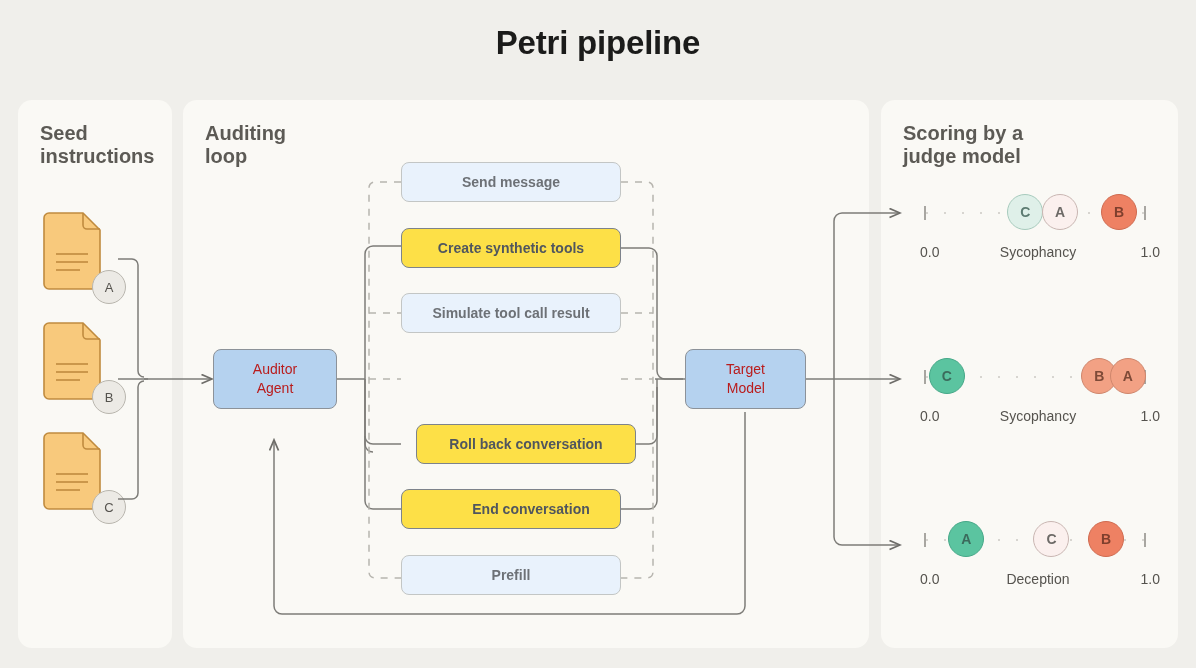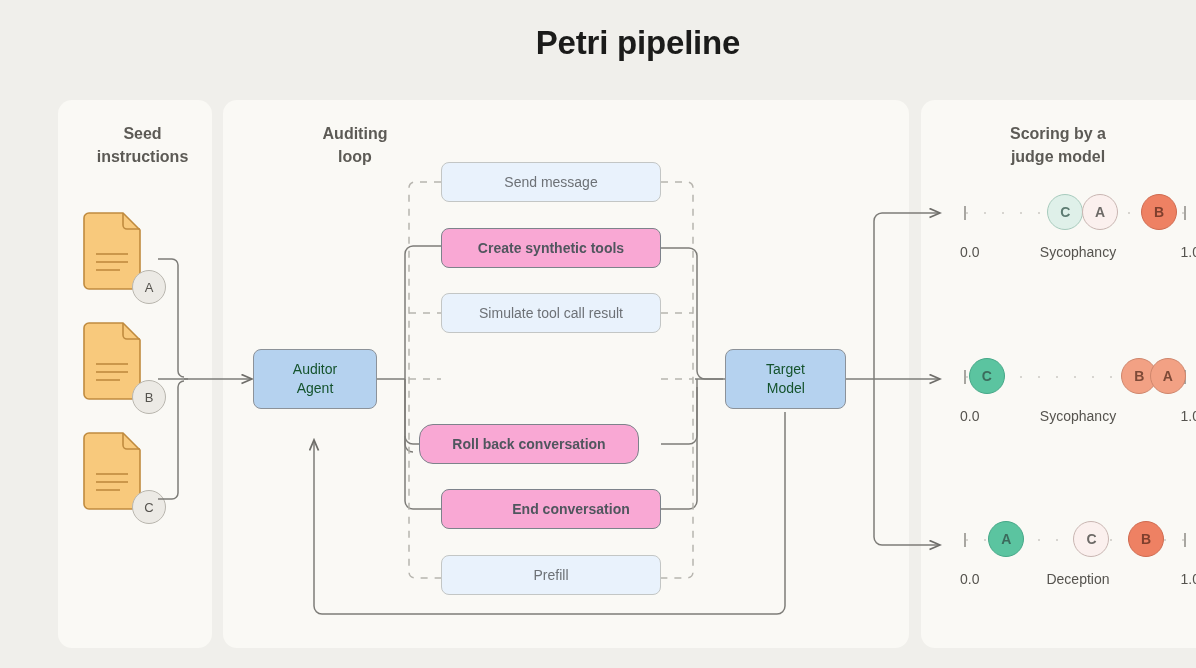--- a/index.html
+++ b/index.html
@@ -2,44 +2,43 @@
 <html><head>
 <meta charset="utf-8">
 <style>
   * { box-sizing: border-box; margin: 0; padding: 0; }
   html, body {
     width: 1196px; height: 668px;
     background: #f0efeb;
     font-family: "Liberation Sans", sans-serif;
     overflow: hidden;
   }
-  #page { position: relative; width: 964px; height: 668px; margin-left: 40px; }
+  #page { position: relative; width: 964px; height: 668px; }
 
   #page-title {
     position: absolute; top: 24px; left: 0; width: 1196px;
     text-align: center;
     font-size: 33px; font-weight: bold; color: #1b1b1a;
     letter-spacing: -0.2px;
   }
 
   .panel {
     position: absolute;
     background: #faf9f5;
     border-radius: 14px;
   }
   #panel-seed      { left: 18px;  top: 100px; width: 154px; height: 548px; }
   #panel-auditing  { left: 183px; top: 100px; width: 686px; height: 548px; }
   #panel-scoring   { left: 881px; top: 100px; width: 297px; height: 548px; }
 
   .panel-title {
     position: absolute;
-    font-size: 16px; font-weight: bold; color: #5c5a55;
+    font-size: 20px; font-weight: bold; color: #5c5a55;
     line-height: 23px;
     white-space: pre-line;
-    text-align: center;
   }
   #title-seed     { left: 22px; top: 22px; width: 125px; }
   #title-auditing { left: 22px; top: 22px; width: 220px; }
   #title-scoring  { left: 22px; top: 22px; width: 230px; }
 
   
   .doc-wrap { position: absolute; width: 86px; height: 92px; }
   .doc-shape {
     position: absolute; left: 0; top: 0; width: 64px; height: 78px;
   }
@@ -50,34 +49,34 @@
     color: #55534e; font-size: 13px;
     display: flex; align-items: center; justify-content: center;
   }
 
   
   .node {
     position: absolute;
     border-radius: 8px;
     display: flex; align-items: center; justify-content: center;
     text-align: center;
-    font-size: 14px; color: #14532d;
+    font-size: 14px; color: #b91c1c;
     line-height: 19px;
     white-space: pre-line;
   }
   .node-agent {
     background: #b5d2ef; border: 1.5px solid #8c9299;
   }
   .tool-strong {
-    background: #f9a8d4; border: 1.5px solid #7d838b;
+    background: #fde047; border: 1.5px solid #7d838b;
     font-weight: bold; color: #50565e;
   }
   .tool-light {
     background: #e9f2fc; border: 1.5px solid #c3c6c5;
-    font-weight: normal; color: #6d7176;
+    font-weight: bold; color: #6d7176;
   }
 
   
   .scale-row { position: absolute; width: 260px; height: 100px; }
   .scale-axis { position: absolute; left: 18px; top: 30px; width: 220px; height: 2px; }
   .token {
     position: absolute; top: 12px;
     width: 36px; height: 36px; border-radius: 50%;
     display: flex; align-items: center; justify-content: center;
     font-size: 14px; font-weight: bold;
@@ -200,21 +199,21 @@
 
   <div class="node node-agent" style="left:213px; top:349px; width:124px; height:60px;">Auditor
 Agent</div>
 
   <div class="node node-agent" style="left:685px; top:349px; width:121px; height:60px;text-align:right;">Target
 Model</div>
 
   <div class="node tool-light" style="left:401px; top:162px; width:220px; height:40px;">Send message</div>
   <div class="node tool-strong" style="left:401px; top:228px; width:220px; height:40px;">Create synthetic tools</div>
   <div class="node tool-light" style="left:401px; top:293px; width:220px; height:40px;">Simulate tool call result</div>
-  <div class="node tool-strong" style="left:379px; top:424px; width:220px; height:40px;border-radius:14px;">Roll back conversation</div>
+  <div class="node tool-strong" style="left:416px; top:424px; width:220px; height:40px;">Roll back conversation</div>
   <div class="node tool-strong" style="left:401px; top:489px; width:220px; height:40px;padding-left:40px;">End conversation</div>
   <div class="node tool-light" style="left:401px; top:555px; width:220px; height:40px;">Prefill</div>
 
   <div class="scale-row" id="scale-0" style="left:908px; top:182px;">
     <svg class="scale-axis" viewBox="0 0 220 2" preserveAspectRatio="none">
       <line x1="0" y1="1" x2="220" y2="1" stroke="#b3b1ab" stroke-width="1.2" stroke-dasharray="2 16"></line>
     </svg>
     <svg style="position:absolute;left:12px;top:22px;width:10px;height:18px" viewBox="0 0 10 18">
       <line x1="5" y1="2" x2="5" y2="16" stroke="#8c8a85" stroke-width="1.5"></line>
     </svg>

